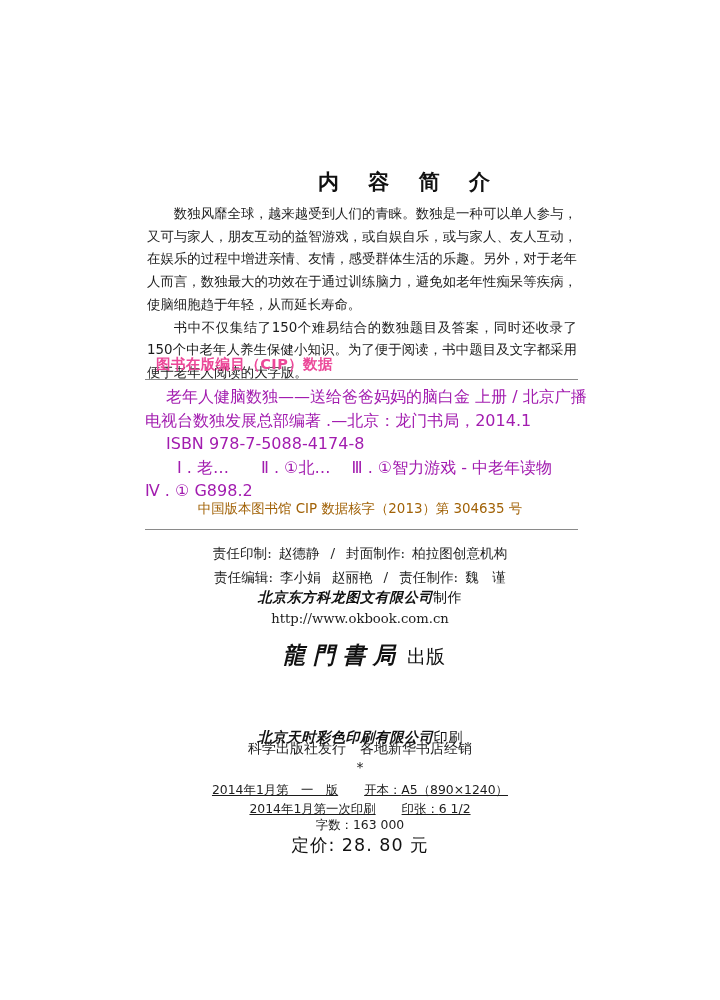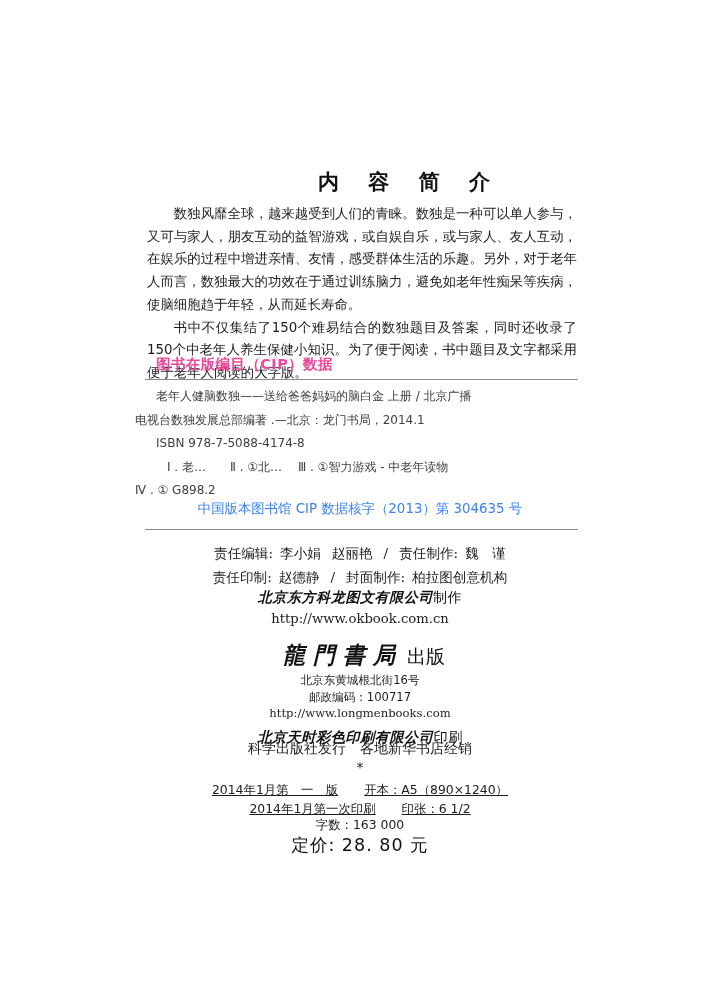--- a/index.html
+++ b/index.html
@@ -74,41 +74,41 @@
     left: 145px;
     width: 433px;
     height: 0;
     border-top: 1.4px solid #8a8a8a;
   }
   .rule-top { top: 379px; }
   .rule-bottom { top: 529px; }
 
   .cip-body {
     position: absolute;
-    left: 135px;
+    left: 145px;
     top: 385px;
     width: 440px;
-    font-size: 12px;
+    font-size: 16px;
     line-height: 23.5px;
-    color: #404040;
+    color: #a21caf;
   }
   .cip-body .ln { white-space: nowrap; }
   .cip-body .ind { padding-left: 21px; }
   .cip-body .ind2 { padding-left: 32px; }
   .roman {
     font-family: "DejaVu Sans", "Liberation Sans", sans-serif;
   }
   .cip-core {
     position: absolute;
     left: 0;
     top: 500px;
     width: 720px;
     text-align: center;
     font-size: 13.4px;
-    color: #3b82f6;
+    color: #a16207;
   }
 
   
   .credits {
     position: absolute;
     left: 0;
     top: 541px;
     width: 720px;
     text-align: center;
     font-size: 13.6px;
@@ -299,42 +299,37 @@
     <div class="ln ind2 roman">Ⅰ . 老…　　Ⅱ . ①北…　 Ⅲ . ①智力游戏 - 中老年读物</div>
     <div class="ln roman">Ⅳ . ① G898.2</div>
   </div>
 
   <div class="cip-core">中国版本图书馆 CIP 数据核字（2013）第 304635 号</div>
 
   <div class="rule rule-bottom"></div>
 
   <div class="credits">
     <div>
+      <span>责任印制:</span><span class="sp-s"></span><span>赵德静</span><span class="sp"></span><span>/</span><span class="sp"></span><span>封面制作:</span><span class="sp-s"></span><span>柏拉图创意机构</span>
+    </div>
+    <div>
       <span>责任编辑:</span><span class="sp-s"></span><span>李小娟</span><span class="sp"></span><span>赵丽艳</span><span class="sp"></span><span>/</span><span class="sp"></span><span>责任制作:</span><span class="sp-s"></span><span>魏　谨</span>
     </div>
-    <div>
-      <span>责任印制:</span><span class="sp-s"></span><span>赵德静</span><span class="sp"></span><span>/</span><span class="sp"></span><span>封面制作:</span><span class="sp-s"></span><span>柏拉图创意机构</span>
-    </div>
   </div>
 
   <div class="maker-line">
     <span>北京东方科龙图文有限公司</span><span class="sp"></span><span class="plain">制作</span>
   </div>
 
   <div class="url-okbook">http://www.okbook.com.cn</div>
 
   <div class="pub-logo">
     <span class="seal">龍門書局</span><span class="pub-verb">出版</span>
   </div>
 
-  <div class="pub-addr">
-    <div>北京东黄城根北街16号</div>
-    <div><span>邮政编码：</span><span>100717</span></div>
-    <div class="mono">http://www.longmenbooks.com</div>
-  </div>
 
   <div class="printer-line">
     <span>北京天时彩色印刷有限公司</span><span class="sp"></span><span class="plain">印刷</span>
   </div>
 
   <div class="distrib-line">科学出版社发行　各地新华书店经销</div>
 
   <div class="asterisk">*</div>
 
   <div class="specs">

